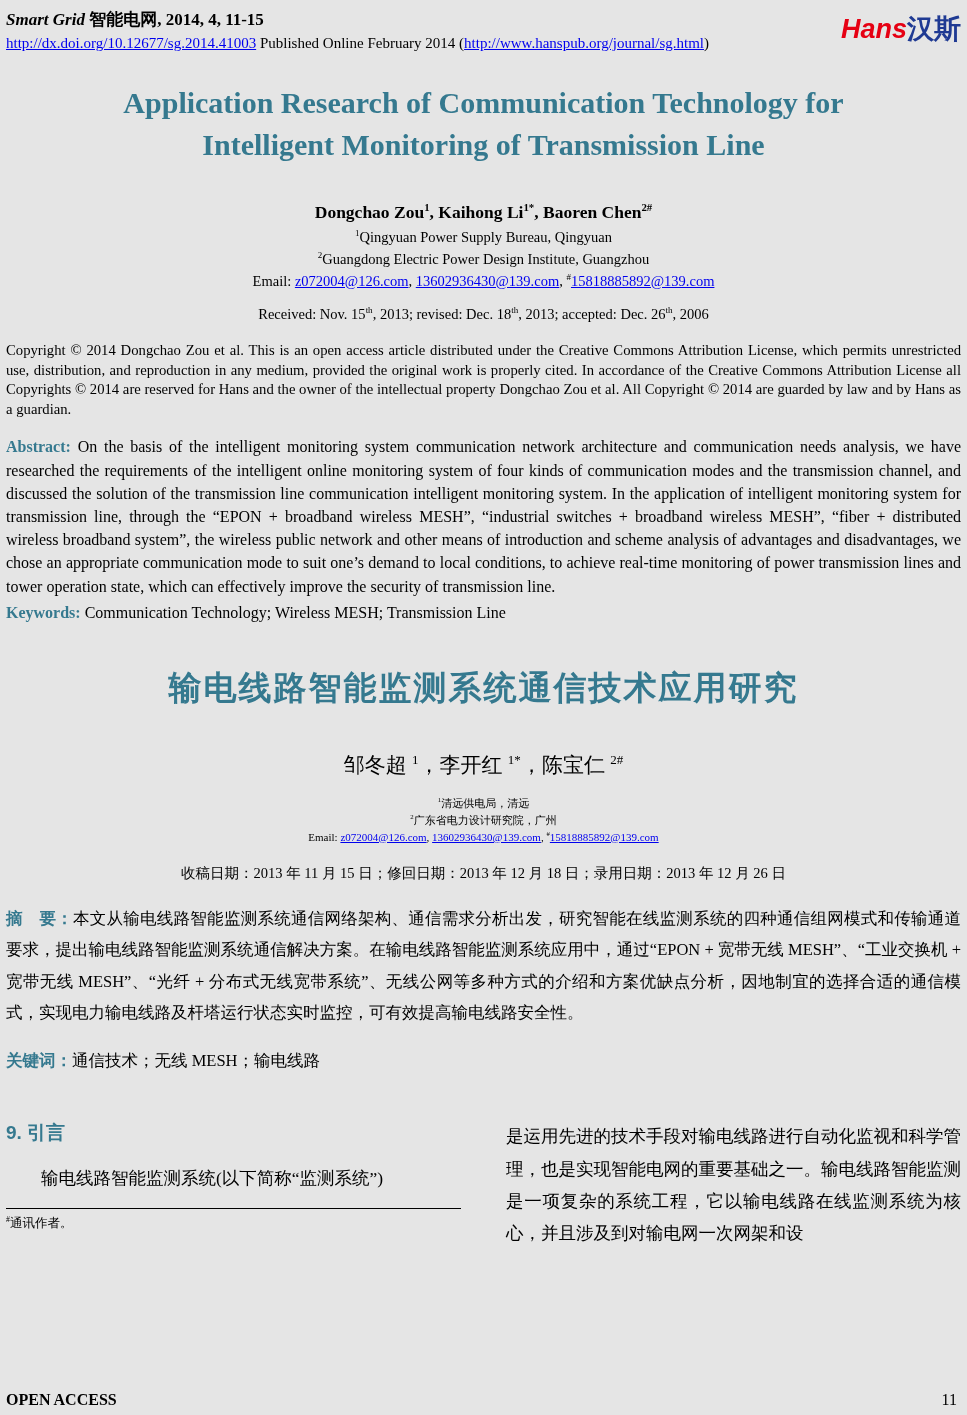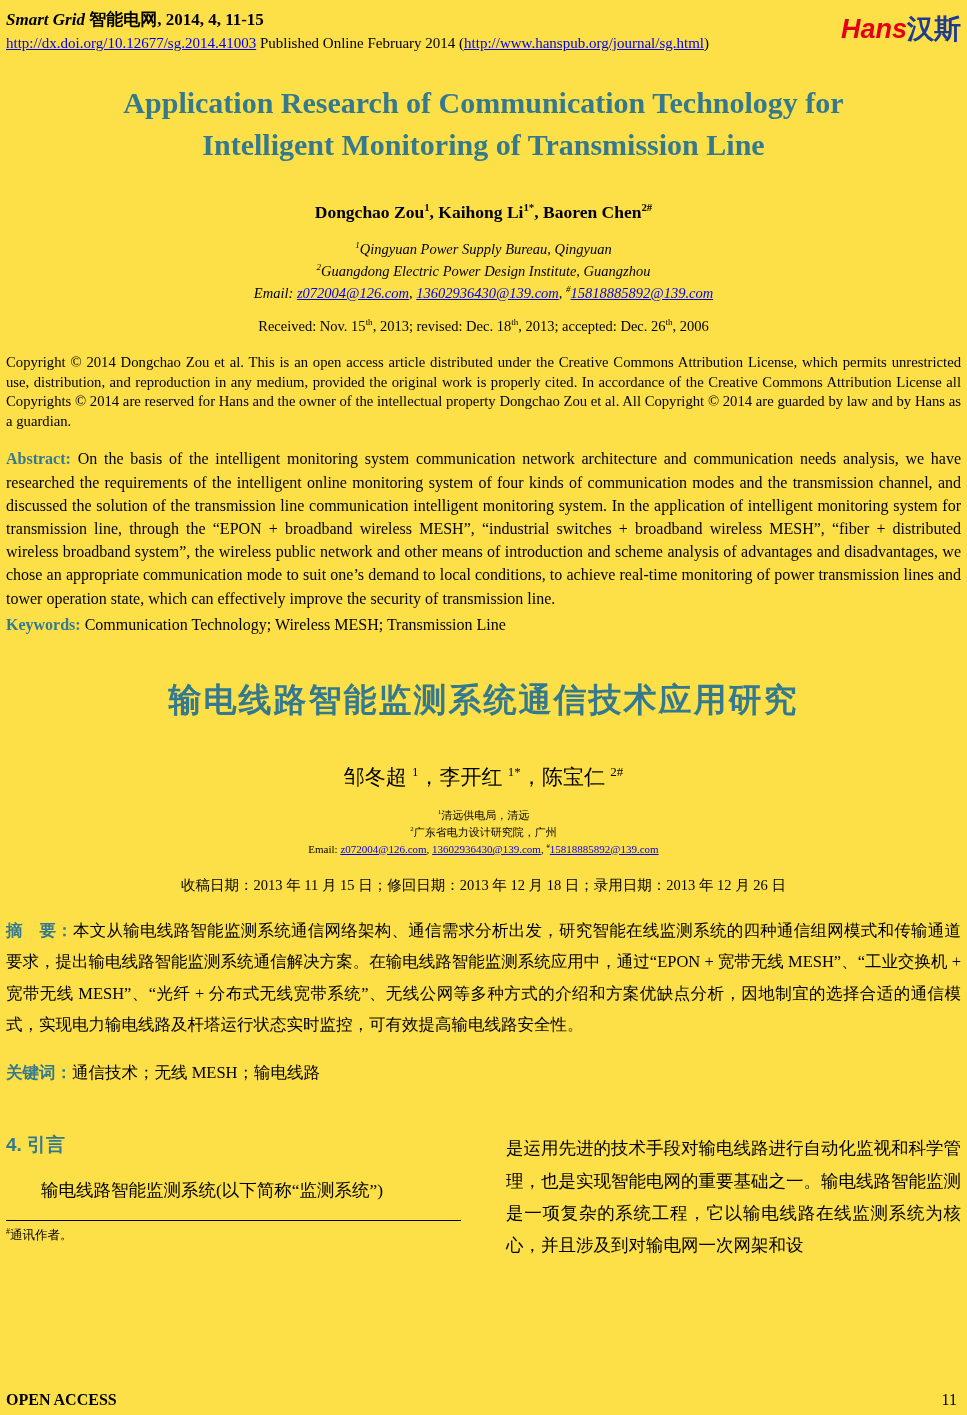--- a/index.html
+++ b/index.html
@@ -1,40 +1,40 @@
 <!DOCTYPE html>
 <html><head>
 <meta charset="utf-8">
 <style>
   * { box-sizing: border-box; }
   html, body { margin: 0; padding: 0; background: #ffffff; }
   .page {
     position: relative;
     width: 967px;
     height: 1415px;
-    background: #fde047;
+    background: #e5e5e5;
     color: #000000;
     font-family: "Liberation Serif", serif;
     padding: 8px 6px 0 6px;
     overflow: hidden;
   }
   
   .header { display: flex; justify-content: space-between; align-items: flex-start; }
   .header-line1 { font-size: 17px; font-weight: bold; }
   .journal-italic { font-style: italic; }
   .header-line2 { font-size: 15px; margin-top: 4px; }
   a.link { color: #0000ee; text-decoration: underline; cursor: pointer; }
   .logo { font-size: 27px; font-weight: bold; white-space: nowrap; line-height: 1; margin-top: 8px; }
   .logo-hans { color: #e60013; font-style: italic; font-family: "Liberation Sans", sans-serif; }
   .logo-cn { color: #1f3a93; font-family: "Liberation Sans", sans-serif; }
   
   .en-title { margin-top: 30px; text-align: center; color: #35798f; font-weight: bold; font-size: 30px; line-height: 1.4; }
   .en-authors { margin-top: 36px; text-align: center; font-weight: bold; font-size: 17.5px; }
   sup { font-size: 0.62em; line-height: 0; }
-  .affil-block { margin-top: 16px; text-align: center; font-size: 14.5px; line-height: 1.5; font-style: italic; }
+  .affil-block { margin-top: 4px; text-align: center; font-size: 14.5px; line-height: 1.5; }
   .received { margin-top: 14px; text-align: center; font-size: 14.5px; }
   .copyright { margin-top: 18px; text-align: justify; font-size: 14.7px; line-height: 1.33; }
   .abstract { margin-top: 16px; text-align: justify; font-size: 16px; line-height: 1.45; }
   .label-teal-en { color: #35798f; font-weight: bold; }
   .keywords { margin-top: 6px; font-size: 16px; }
   
   .cn-title { margin-top: 44px; text-align: center; color: #35798f; font-weight: bold; font-size: 33px; letter-spacing: 2px; font-family: "Liberation Sans", sans-serif; }
   .cn-authors { margin-top: 40px; text-align: center; font-size: 21px; }
   .cn-affil-block { margin-top: 16px; text-align: center; font-size: 11px; line-height: 1.55; }
   .cn-dates { margin-top: 18px; text-align: center; font-size: 14.5px; }
@@ -125,21 +125,21 @@
   <div class="cn-abstract">
     <span class="label-teal-cn">摘　要：</span><span>本文从输电线路智能监测系统通信网络架构、通信需求分析出发，研究智能在线监测系统的四种通信组网模式和传输通道要求，提出输电线路智能监测系统通信解决方案。在输电线路智能监测系统应用中，通过“EPON + 宽带无线 MESH”、“工业交换机 + 宽带无线 MESH”、“光纤 + 分布式无线宽带系统”、无线公网等多种方式的介绍和方案优缺点分析，因地制宜的选择合适的通信模式，实现电力输电线路及杆塔运行状态实时监控，可有效提高输电线路安全性。</span>
   </div>
 
   <div class="cn-keywords">
     <span class="label-teal-cn">关键词：</span><span>通信技术；无线 MESH；输电线路</span>
   </div>
 
   <div class="columns">
     <div class="col">
-      <div class="section-heading">4. 引言</div>
+      <div class="section-heading">9. 引言</div>
       <div class="left-para">输电线路智能监测系统(以下简称“监测系统”)</div>
       <hr class="footnote-divider">
       <div class="footnotes">
         <span class="footnote"><sup>#</sup><span>通讯作者。</span></span>
       </div>
     </div>
     <div class="col">
       <div class="right-para">是运用先进的技术手段对输电线路进行自动化监视和科学管理，也是实现智能电网的重要基础之一。输电线路智能监测是一项复杂的系统工程，它以输电线路在线监测系统为核心，并且涉及到对输电网一次网架和设</div>
     </div>
   </div>

